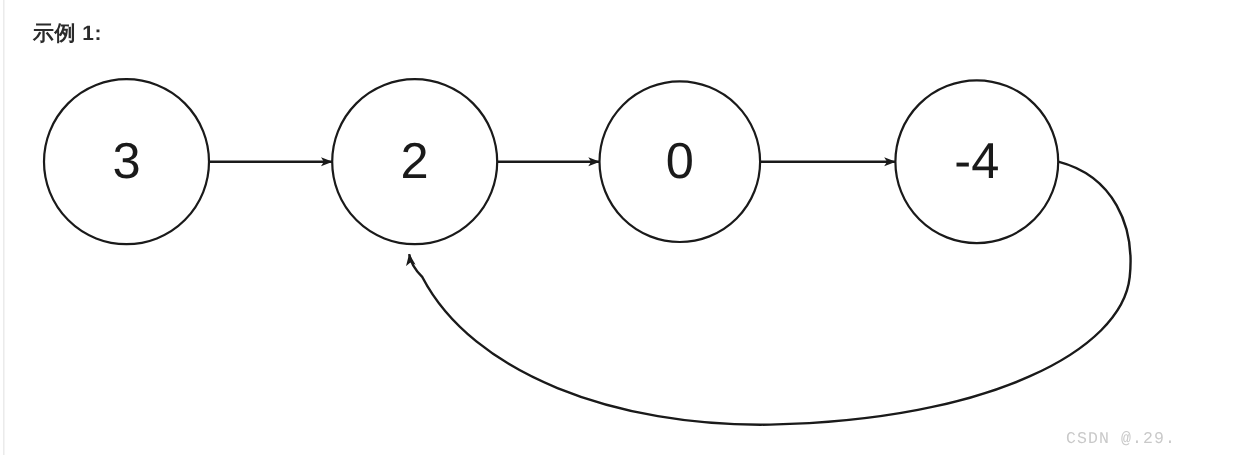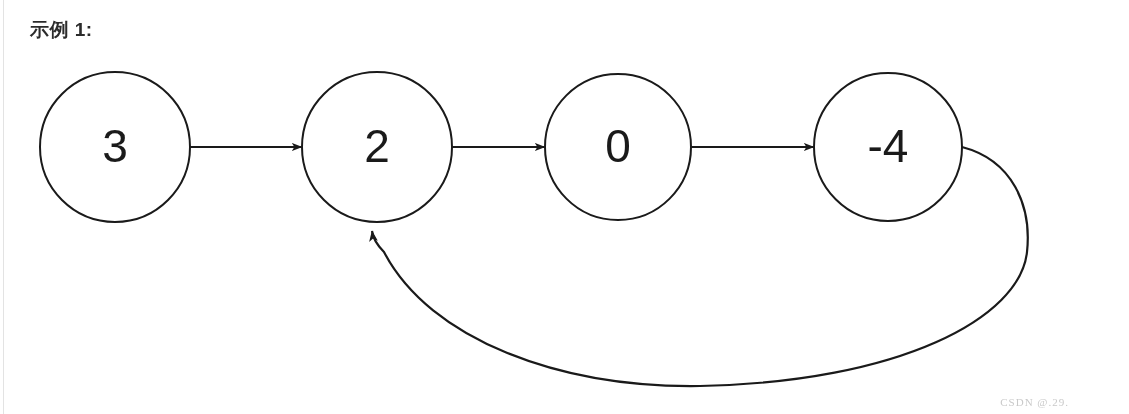--- a/index.html
+++ b/index.html
@@ -62,25 +62,25 @@
   }
   .edge-curve {
     stroke: #1a1a1a;
     stroke-width: 2.2;
     fill: none;
   }
   #watermark {
     position: absolute;
     right: 8px;
     bottom: 6px;
-    font-size: 11px;
+    font-size: 15px;
     color: #c9c9c9;
     letter-spacing: 1px;
     white-space: nowrap;
-    font-family: Liberation Serif, serif;
+    font-family: Liberation Mono, monospace;
   }
 </style>
 </head>
 <body>
 
 <div id="page">
 
   <div id="left-edge-rule"></div>
 
   <div id="example-title">示例 1:</div>

